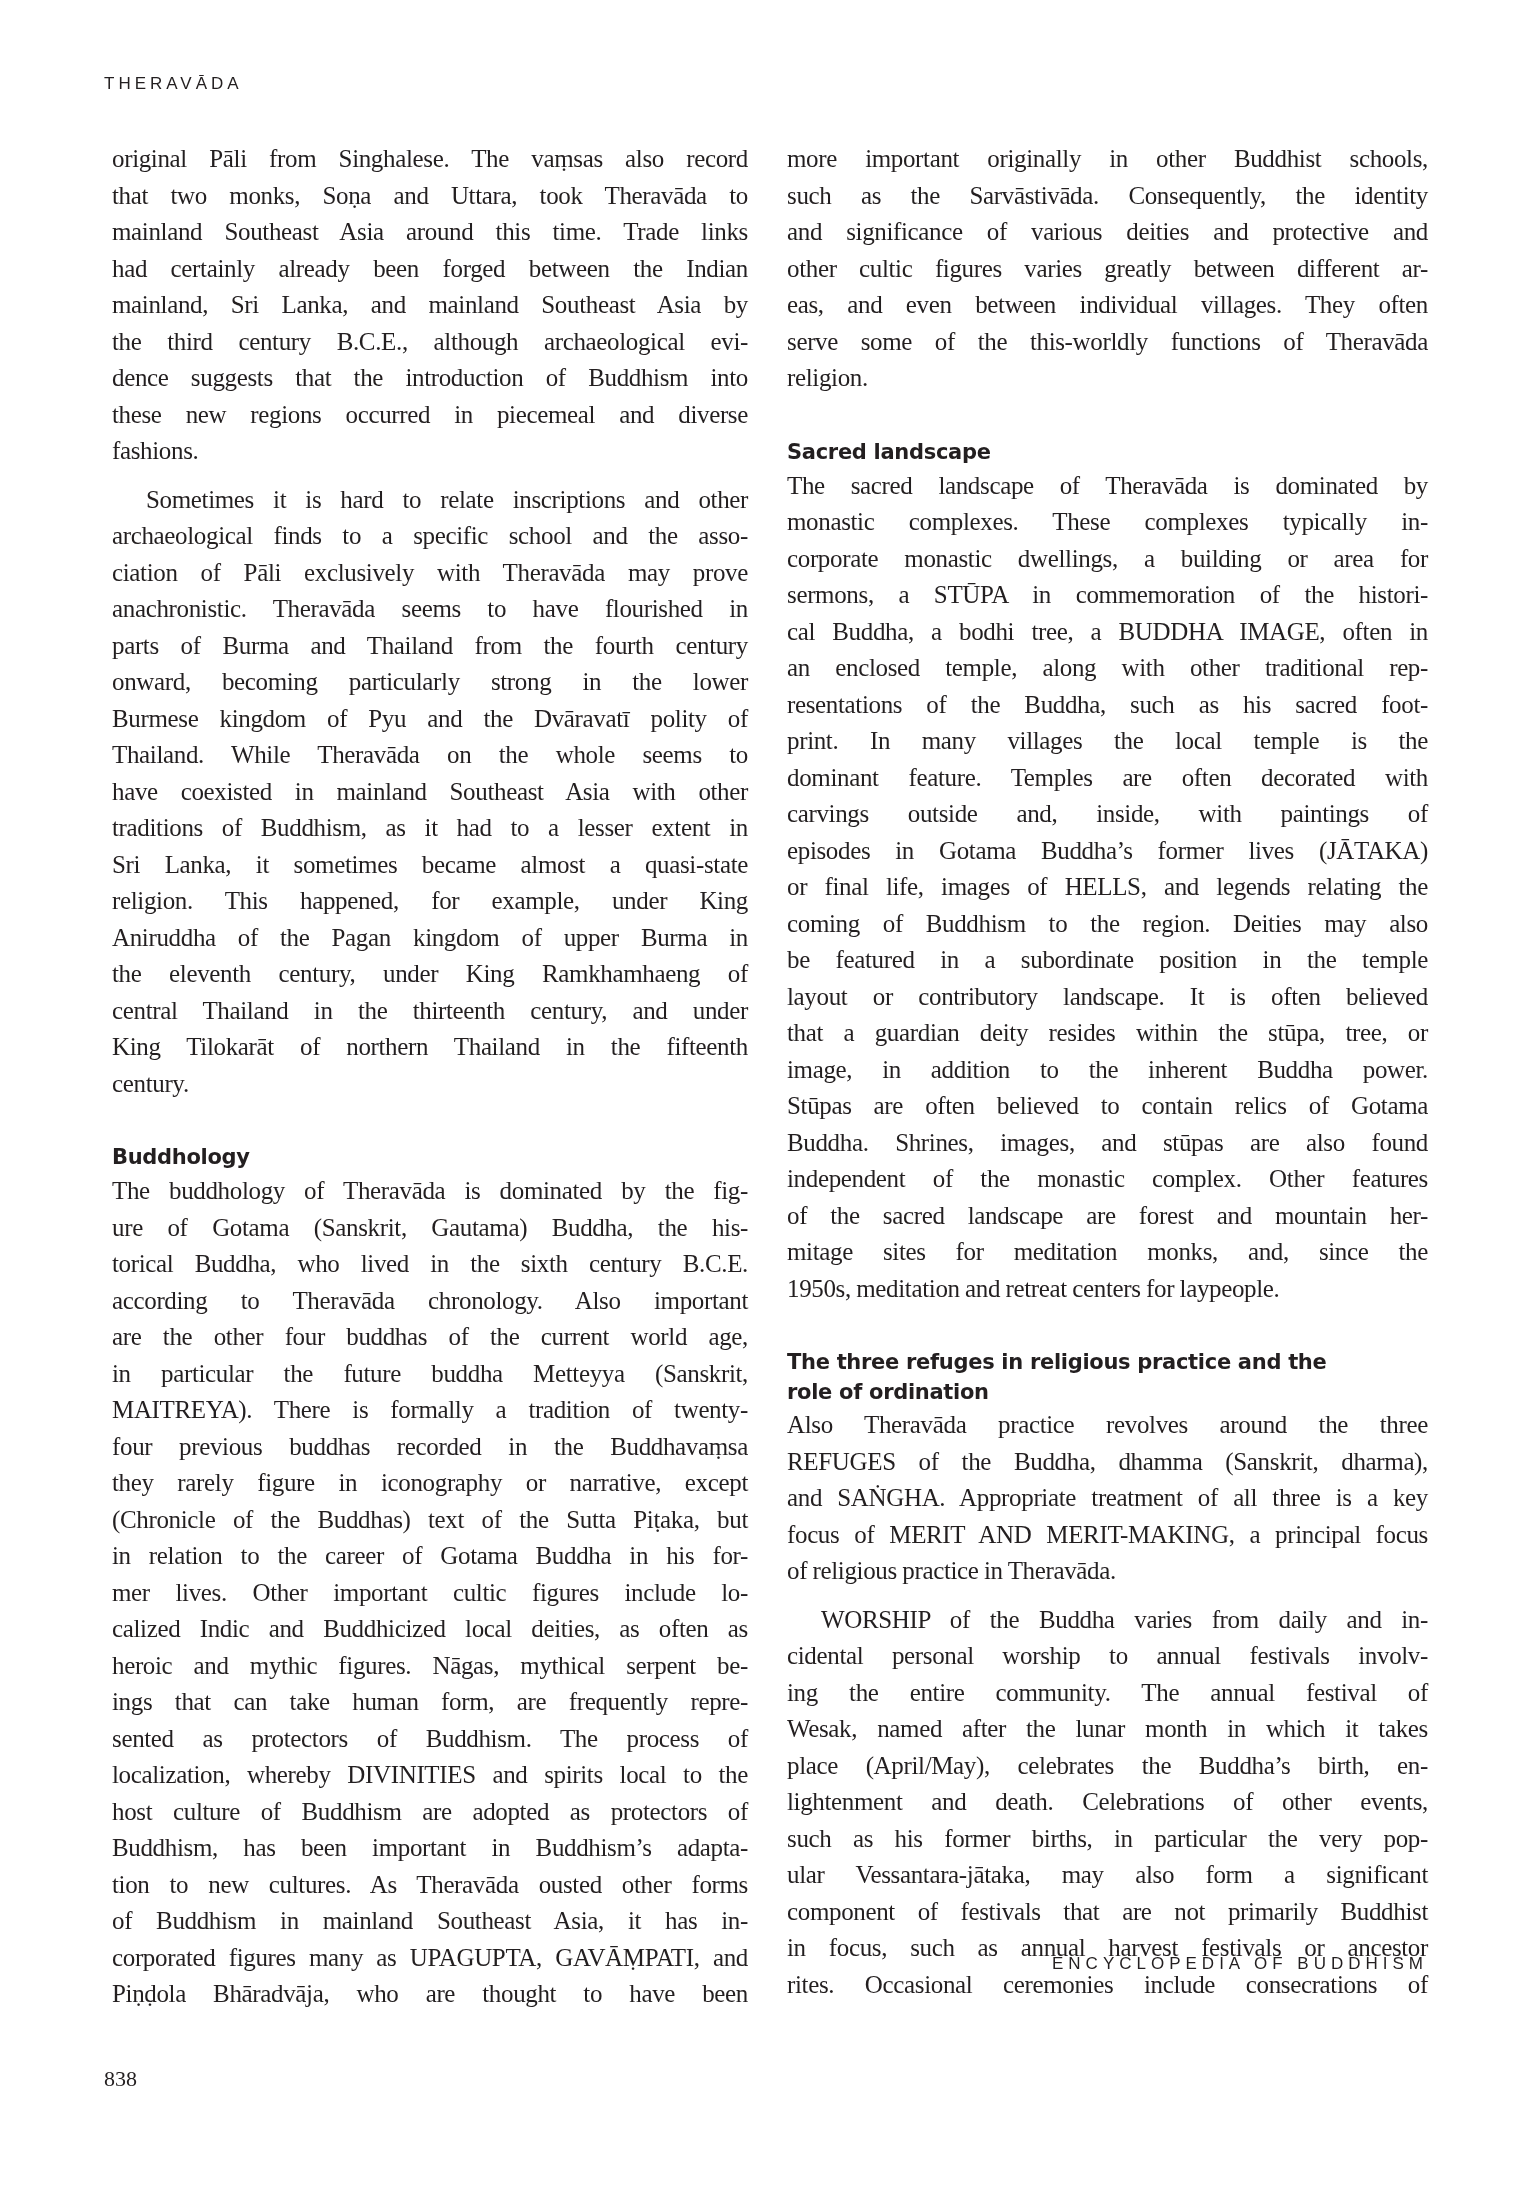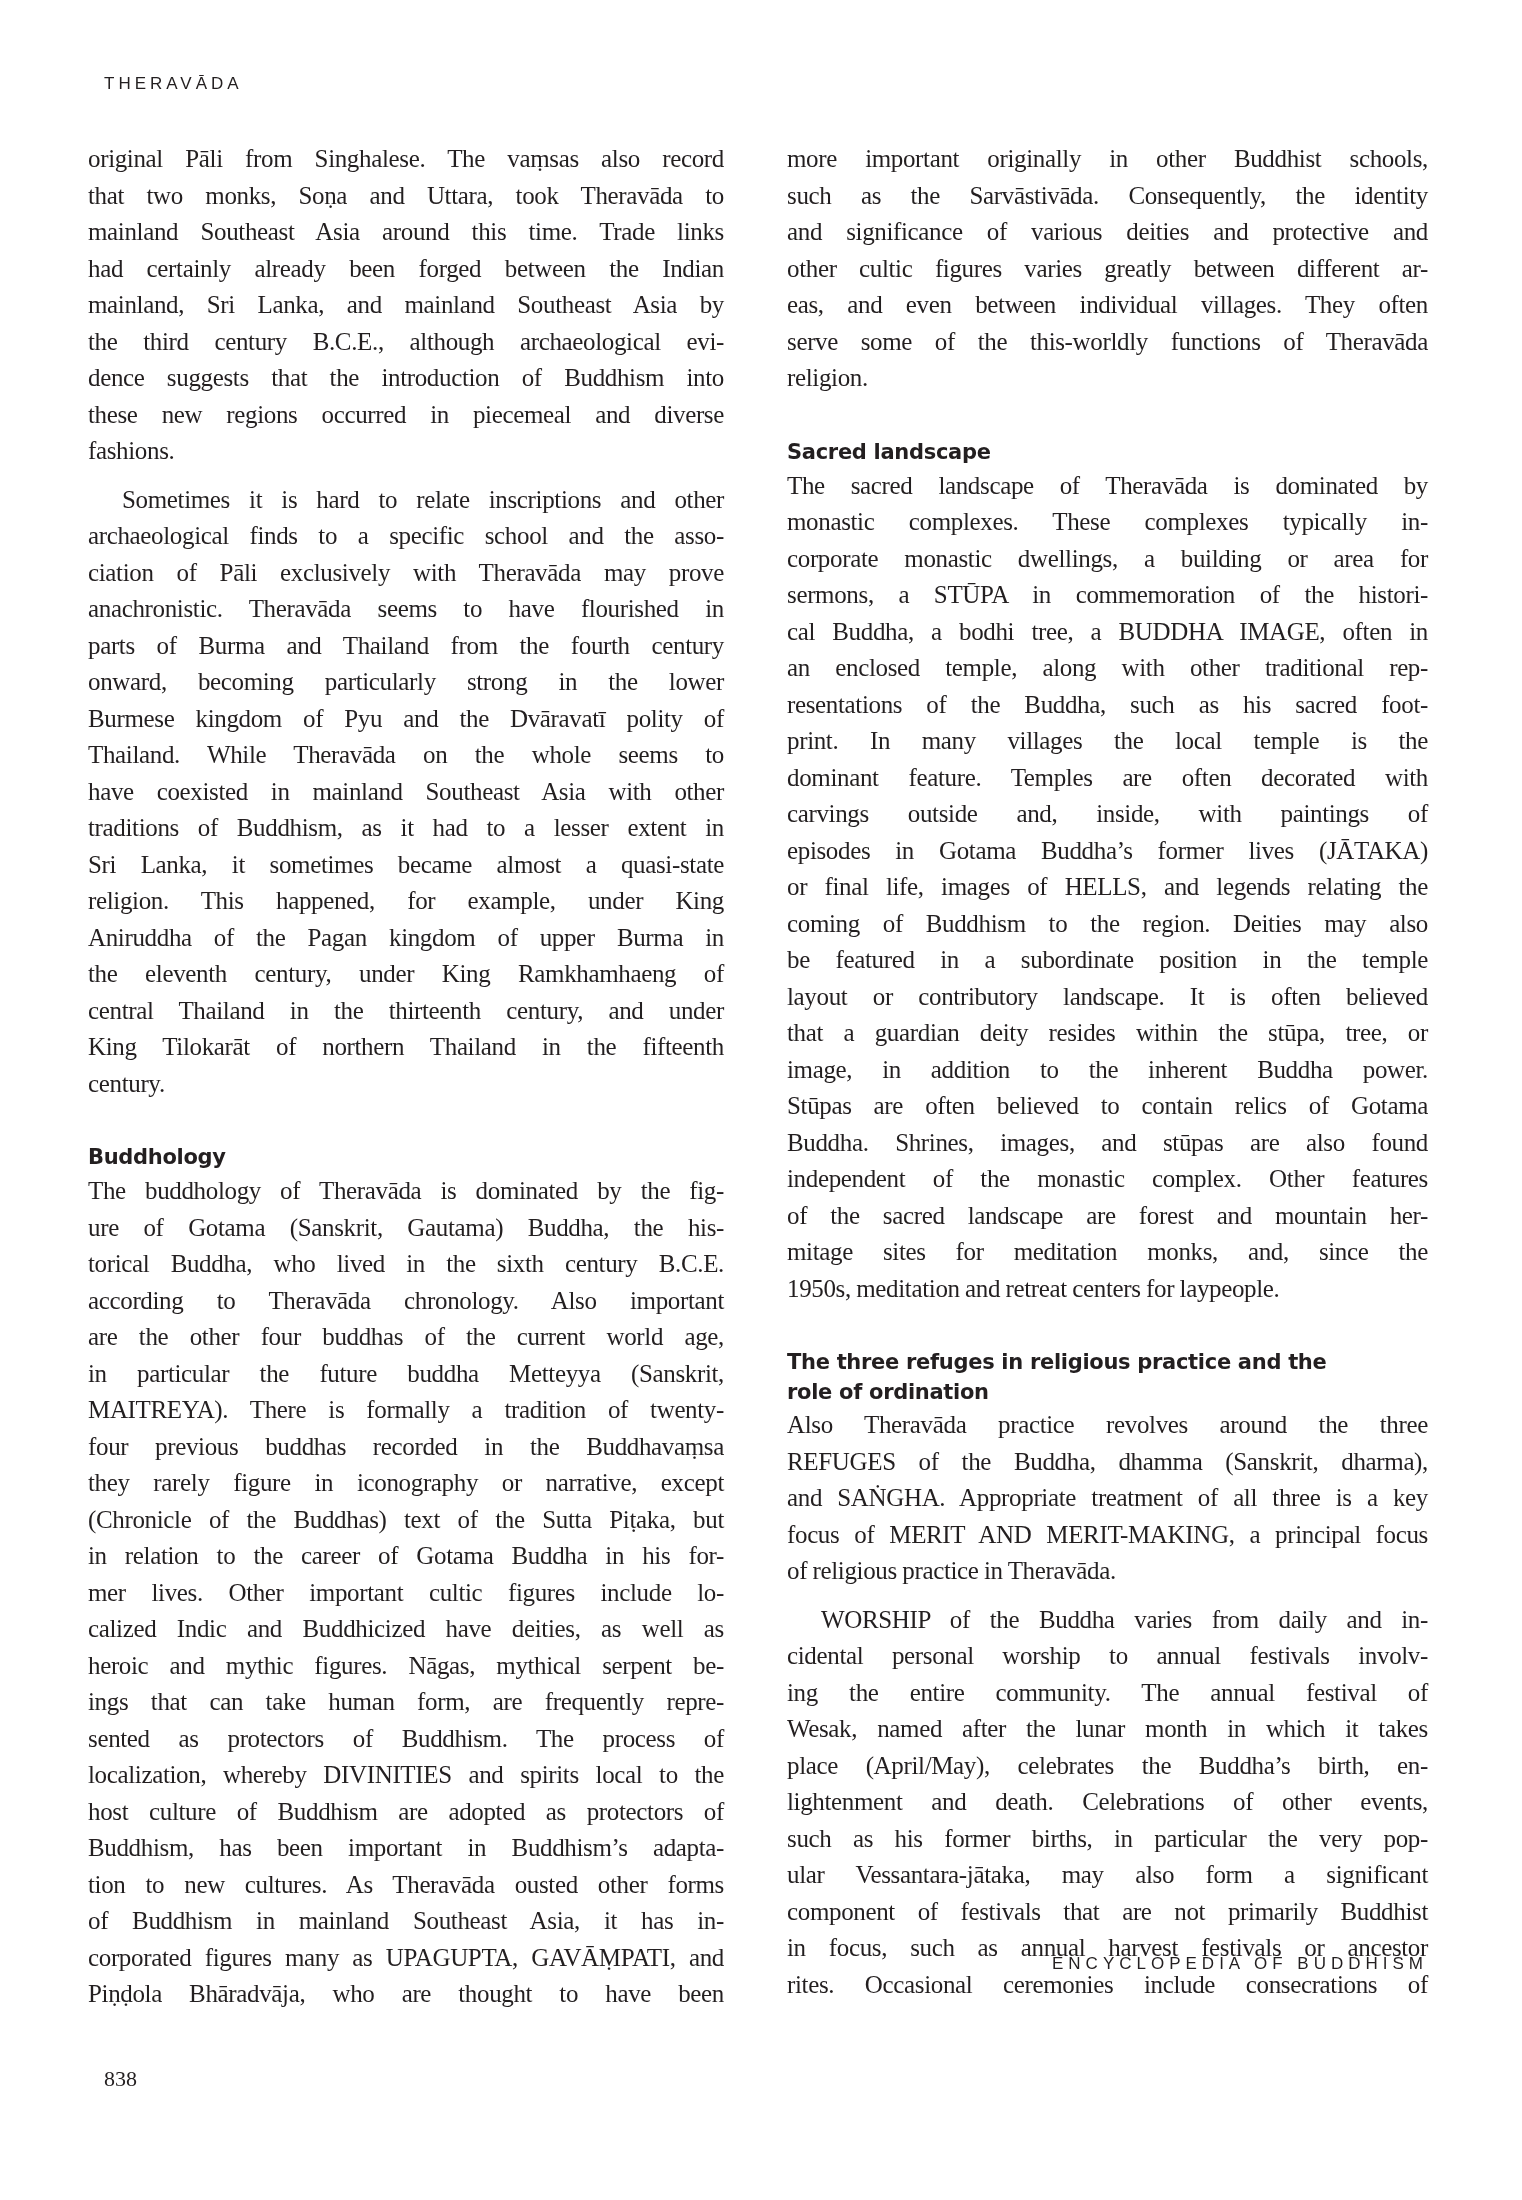--- a/index.html
+++ b/index.html
@@ -6,21 +6,21 @@
   body { width: 1522px; height: 2200px; position: relative; overflow: hidden; color: #231f20; }
   .running-head {
     position: absolute; left: 104px; top: 74px;
     font-family: Liberation Sans, sans-serif; font-size: 17px; letter-spacing: 4px;
     text-transform: uppercase; color: #231f20;
   }
   .column {
     position: absolute; top: 141px; width: 636px;
     font-family: "Liberation Serif", serif; font-size: 25px; color: #231f20;
   }
-  .col-left { left: 88px; }
+  .col-left { left: 112px; }
   .col-right { left: 787px; width: 641px; }
   .line {
     display: block; height: 36.5px; line-height: 36.5px; white-space: nowrap;
     text-align: justify; text-align-last: justify; letter-spacing: -0.35px; word-spacing: -0.5px;
   }
   .line.last { text-align-last: left; }
   .line.indent { padding-left: 34px; }
   .para-gap { display: block; height: 12px; }
   .head-gap { display: block; height: 40px; }
   .heading {
@@ -83,21 +83,21 @@
     <span class="line">torical Buddha, who lived in the sixth century B.C.E.</span>
     <span class="line">according to Theravāda chronology. Also important</span>
     <span class="line">are the other four buddhas of the current world age,</span>
     <span class="line">in particular the future buddha Metteyya (Sanskrit,</span>
     <span class="line">MAITREYA). There is formally a tradition of twenty-</span>
     <span class="line">four previous buddhas recorded in the Buddhavaṃsa</span>
     <span class="line">they rarely figure in iconography or narrative, except</span>
     <span class="line">(Chronicle of the Buddhas) text of the Sutta Piṭaka, but</span>
     <span class="line">in relation to the career of Gotama Buddha in his for-</span>
     <span class="line">mer lives. Other important cultic figures include lo-</span>
-    <span class="line">calized Indic and Buddhicized have deities, as well as</span>
+    <span class="line">calized Indic and Buddhicized local deities, as often as</span>
     <span class="line">heroic and mythic figures. Nāgas, mythical serpent be-</span>
     <span class="line">ings that can take human form, are frequently repre-</span>
     <span class="line">sented as protectors of Buddhism. The process of</span>
     <span class="line">localization, whereby DIVINITIES and spirits local to the</span>
     <span class="line">host culture of Buddhism are adopted as protectors of</span>
     <span class="line">Buddhism, has been important in Buddhism’s adapta-</span>
     <span class="line">tion to new cultures. As Theravāda ousted other forms</span>
     <span class="line">of Buddhism in mainland Southeast Asia, it has in-</span>
     <span class="line">corporated figures many as UPAGUPTA, GAVĀṂPATI, and</span>
     <span class="line">Piṇḍola Bhāradvāja, who are thought to have been</span>

